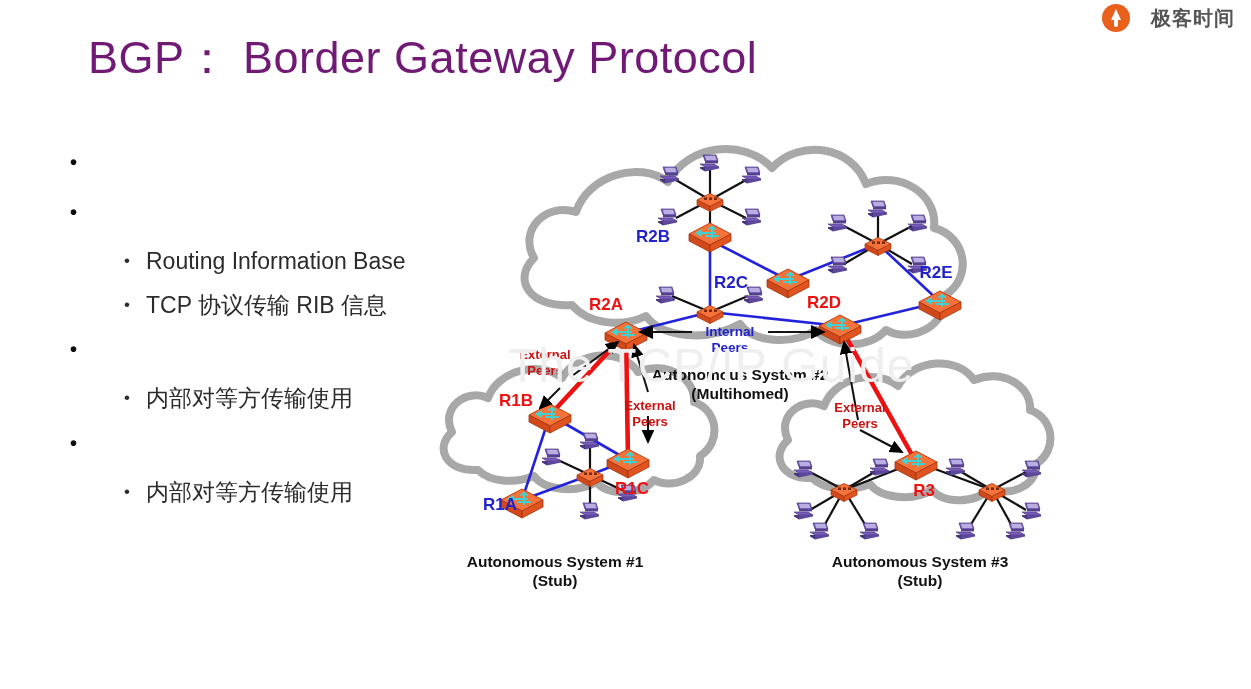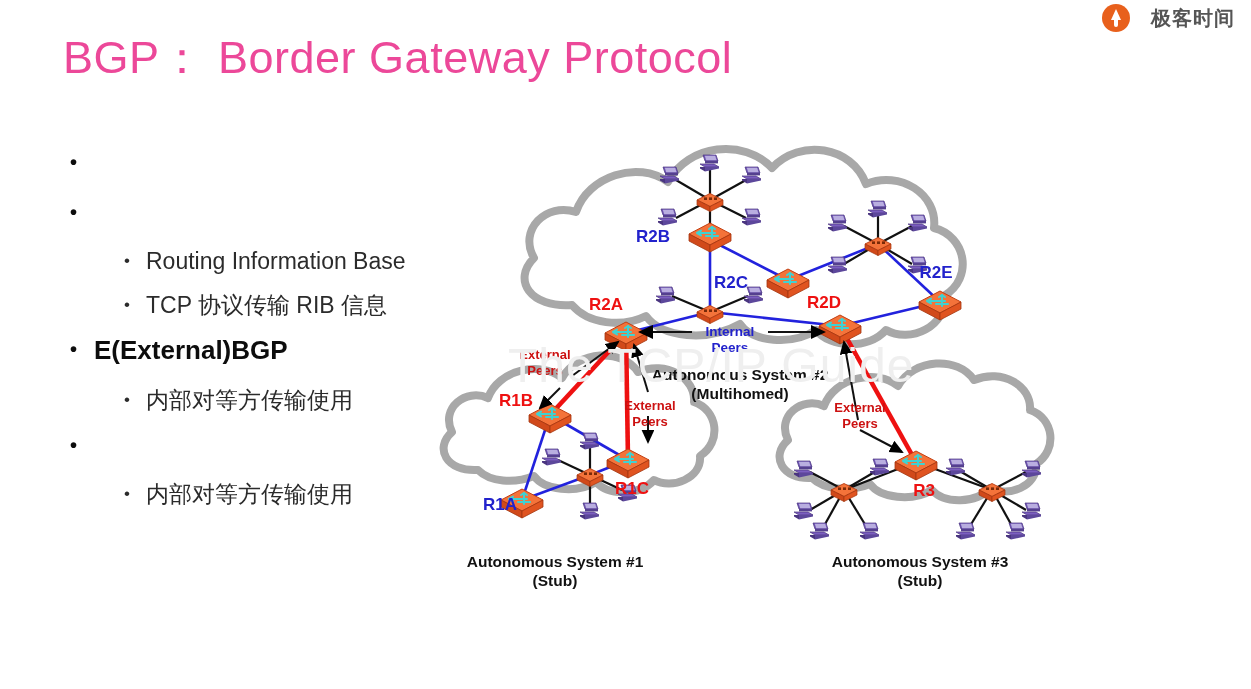--- a/index.html
+++ b/index.html
@@ -53,24 +53,24 @@
     font-size: 20px;
     font-weight: 700;
     color: #555555;
     letter-spacing: 1px;
     white-space: nowrap;
   }
 
   
   .title {
     position: absolute;
-    left: 63px; top: 28px;
+    left: 88px; top: 28px;
     font-size: 45px;
     font-weight: 400;
-    color: #ec4899;
+    color: #701a75;
     letter-spacing: 0.5px;
     white-space: nowrap;
   }
 
   
   .bullets {
     position: absolute;
     left: 70px; top: 148px;
     width: 400px;
   }
@@ -154,21 +154,20 @@
       <span>Routing Information Base</span>
     </div>
 
     <div class="b2">
       <span class="dot">•</span>
       <span>TCP 协议传输 RIB 信息</span>
     </div>
 
     <div class="b1 gap-top">
       <span class="dot">•</span>
-      <span>E(External)BGP</span>
     </div>
 
     <div class="b2">
       <span class="dot">•</span>
       <span>内部对等方传输使用</span>
     </div>
 
     <div class="b1 gap-top">
       <span class="dot">•</span>
     </div>

